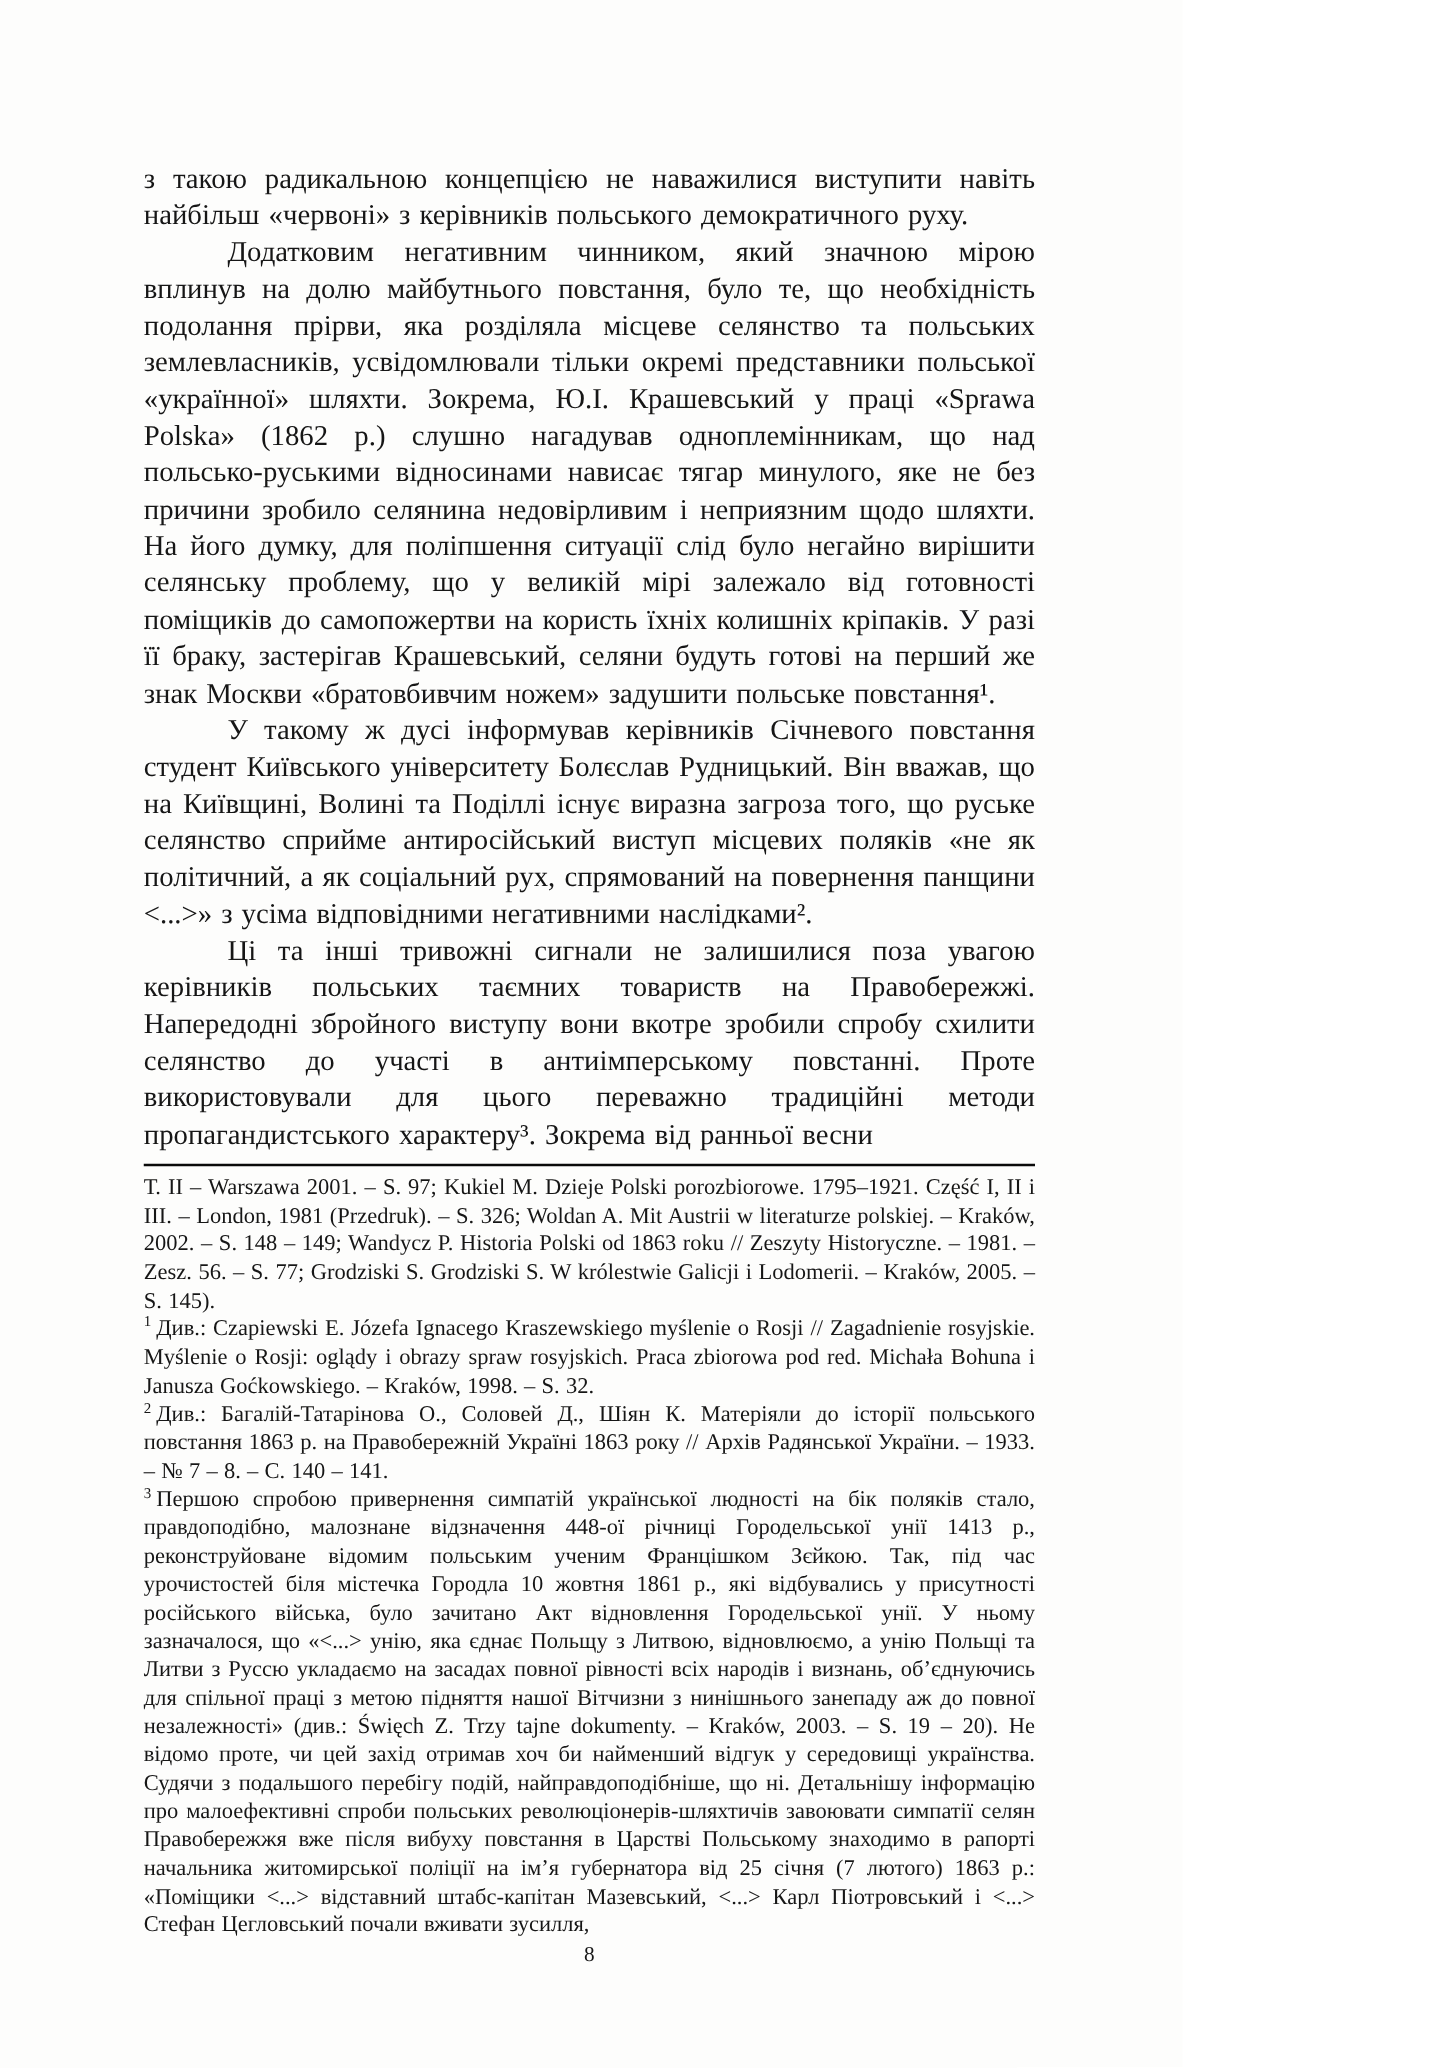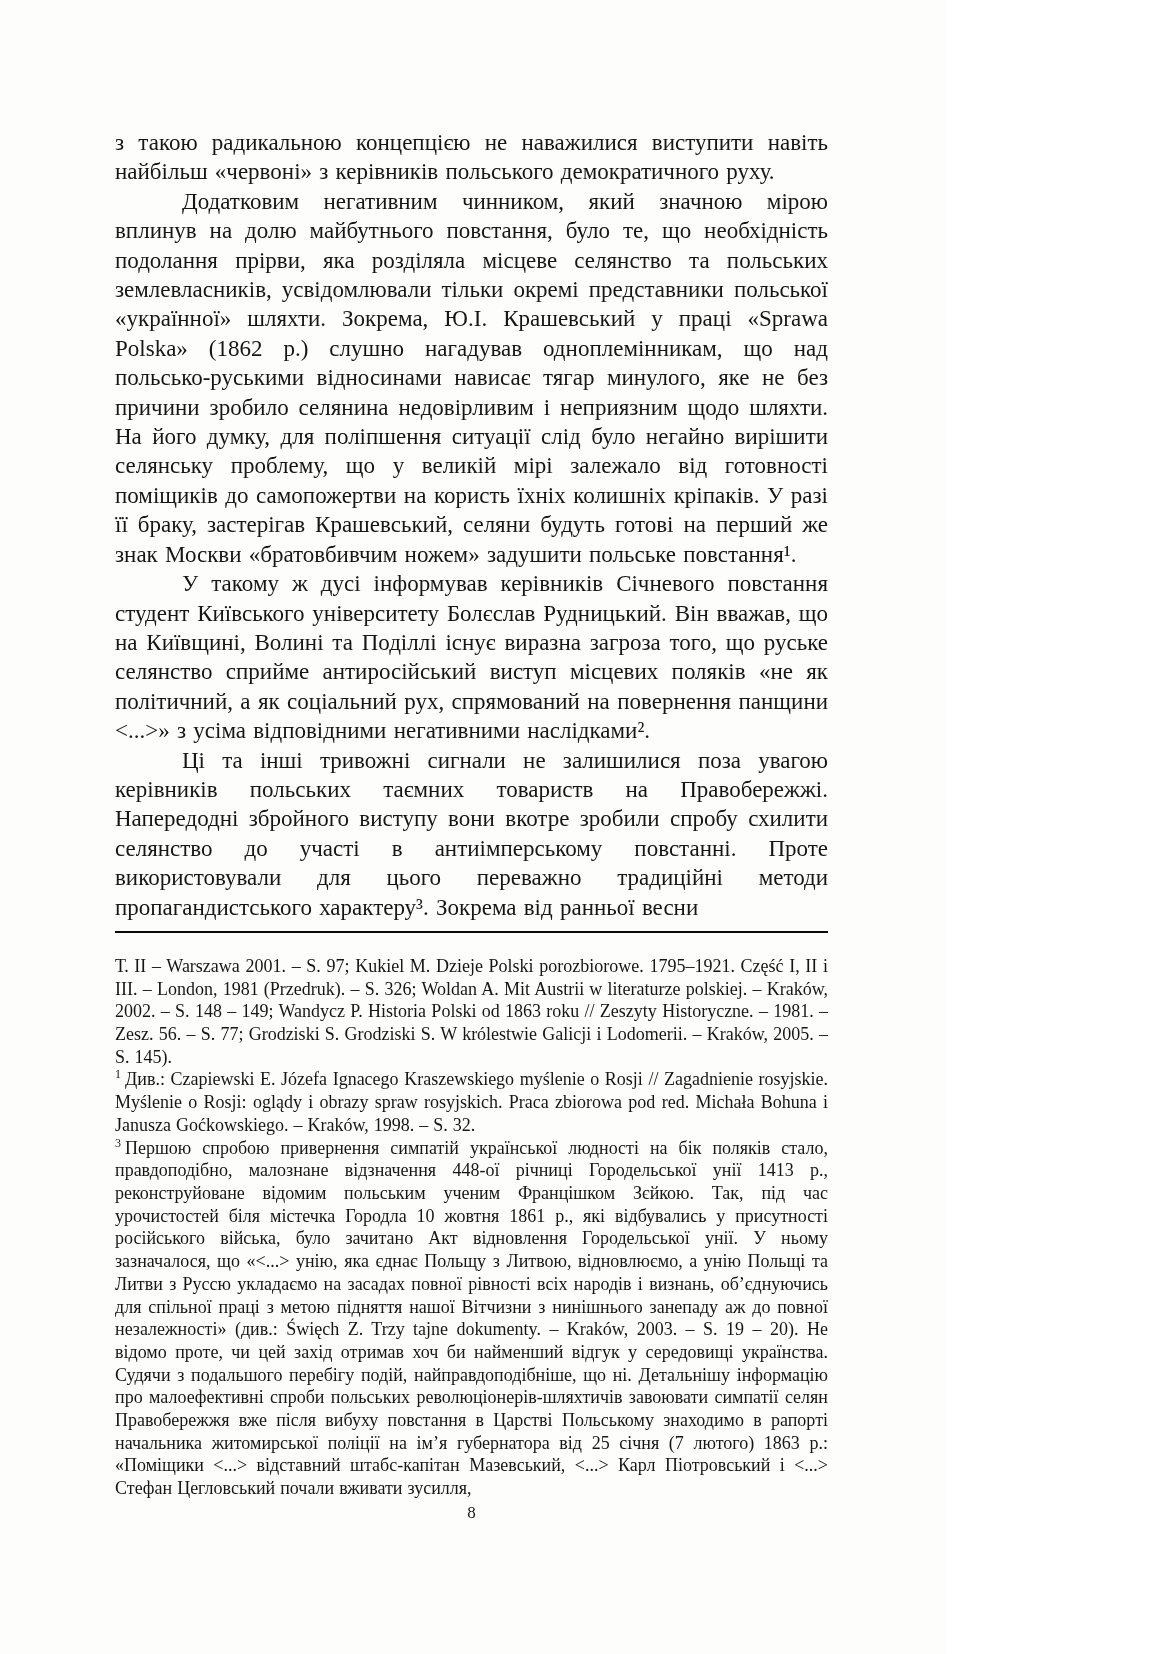--- a/index.html
+++ b/index.html
@@ -34,21 +34,21 @@
       border: none;
       border-top: 2px solid #0a0a0a;
       margin: 9px 0 0 0;
       width: 100%;
       height: 0;
     }
     .footnotes {
       font-size: 18px;
       line-height: 22.7px;
       text-align: justify;
-      margin-top: 22px;
+      margin-top: 5px;
     }
     .fn {
       margin: 0;
       word-spacing: 0.5px;
     }
     .fn sup {
       font-size: 12px;
       line-height: 0;
       margin-right: 4px;
     }
@@ -72,20 +72,23 @@
 
   <div class="footnote-rule"></div>
 
   <div class="footnotes">
     <p class="fn">Т. II – Warszawa 2001. – S. 97; Kukiel M. Dzieje Polski porozbiorowe. 1795–1921. Część I, II і III. – London, 1981 (Przedruk). – S. 326; Woldan A. Mit Austrii w literaturze polskiej. – Kraków, 2002. – S. 148 – 149; Wandycz P. Historia Polski od 1863 roku // Zeszyty Historyczne. – 1981. – Zesz. 56. – S. 77; Grodziski S. Grodziski S. W królestwie Galicji i Lodomerii. – Kraków, 2005. – S. 145).</p>
 
     <p class="fn">
       <sup>1</sup><span>Див.: Czapiewski E. Józefa Ignacego Kraszewskiego myślenie o Rosji // Zagadnienie rosyjskie. Myślenie o Rosji: oglądy i obrazy spraw rosyjskich. Praca zbiorowa pod red. Michała Bohuna i Janusza Goćkowskiego. – Kraków, 1998. – S. 32.</span>
     </p>
 
+    <p class="fn">
+      <sup>2</sup><span>Див.: Багалій-Татарінова О., Соловей Д., Шіян К. Матеріяли до історії польського повстання 1863 р. на Правобережній Україні 1863 року // Архів Радянської України. – 1933. – № 7 – 8. – С. 140 – 141.</span>
+    </p>
 
     <p class="fn">
       <sup>3</sup><span>Першою спробою привернення симпатій української людності на бік поляків стало, правдоподібно, малознане відзначення 448-ої річниці Городельської унії 1413 р., реконструйоване відомим польським ученим Францішком Зєйкою. Так, під час урочистостей біля містечка Городла 10 жовтня 1861 р., які відбувались у присутності російського війська, було зачитано Акт відновлення Городельської унії. У ньому зазначалося, що «&lt;...&gt; унію, яка єднає Польщу з Литвою, відновлюємо, а унію Польщі та Литви з Руссю укладаємо на засадах повної рівності всіх народів і визнань, об’єднуючись для спільної праці з метою підняття нашої Вітчизни з нинішнього занепаду аж до повної незалежності» (див.: Święch Z. Trzy tajne dokumenty. – Kraków, 2003. – S. 19 – 20). Не відомо проте, чи цей захід отримав хоч би найменший відгук у середовищі українства. Судячи з подальшого перебігу подій, найправдоподібніше, що ні. Детальнішу інформацію про малоефективні спроби польських революціонерів-шляхтичів завоювати симпатії селян Правобережжя вже після вибуху повстання в Царстві Польському знаходимо в рапорті начальника житомирської поліції на ім’я губернатора від 25 січня (7 лютого) 1863 р.: «Поміщики &lt;...&gt; відставний штабс-капітан Мазевський, &lt;...&gt; Карл Піотровський і &lt;...&gt; Стефан Цегловський почали вживати зусилля,</span>
     </p>
   </div>
 
   <div class="page-number">8</div>
 
 </div>
 

